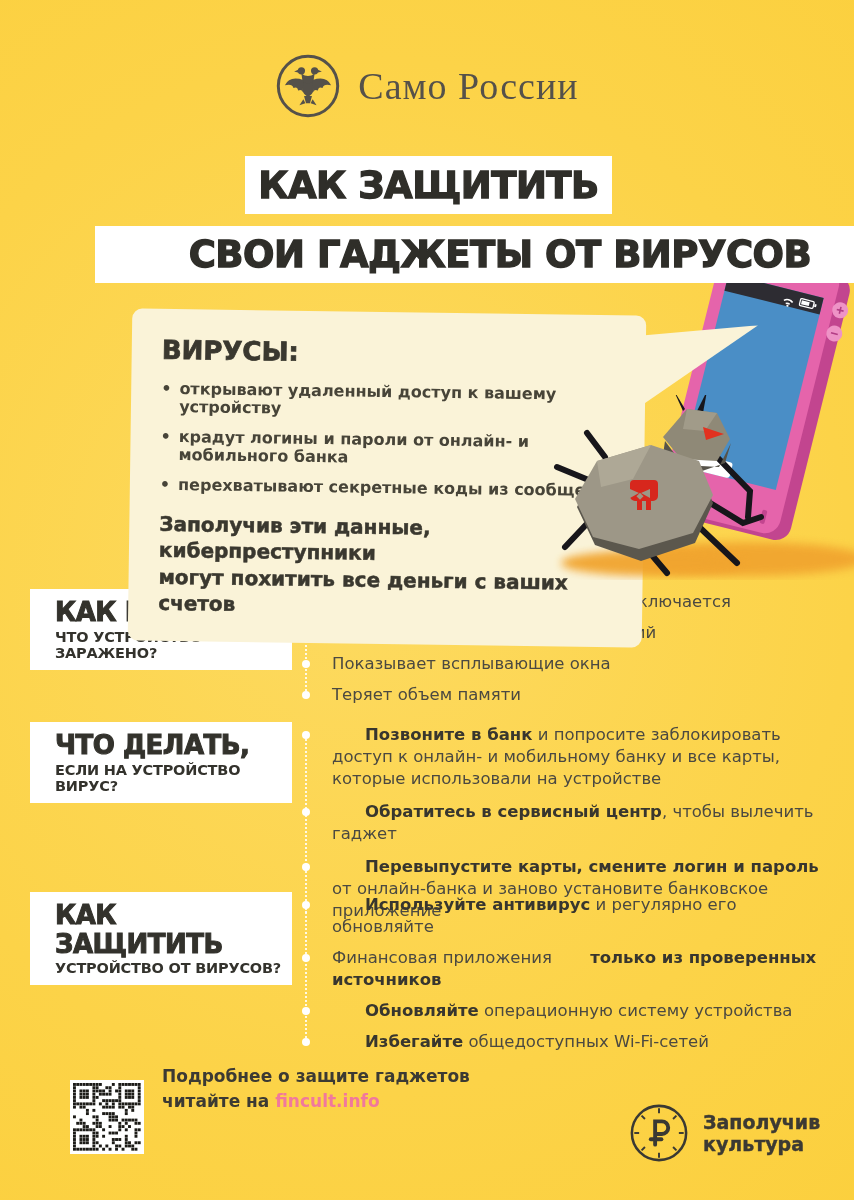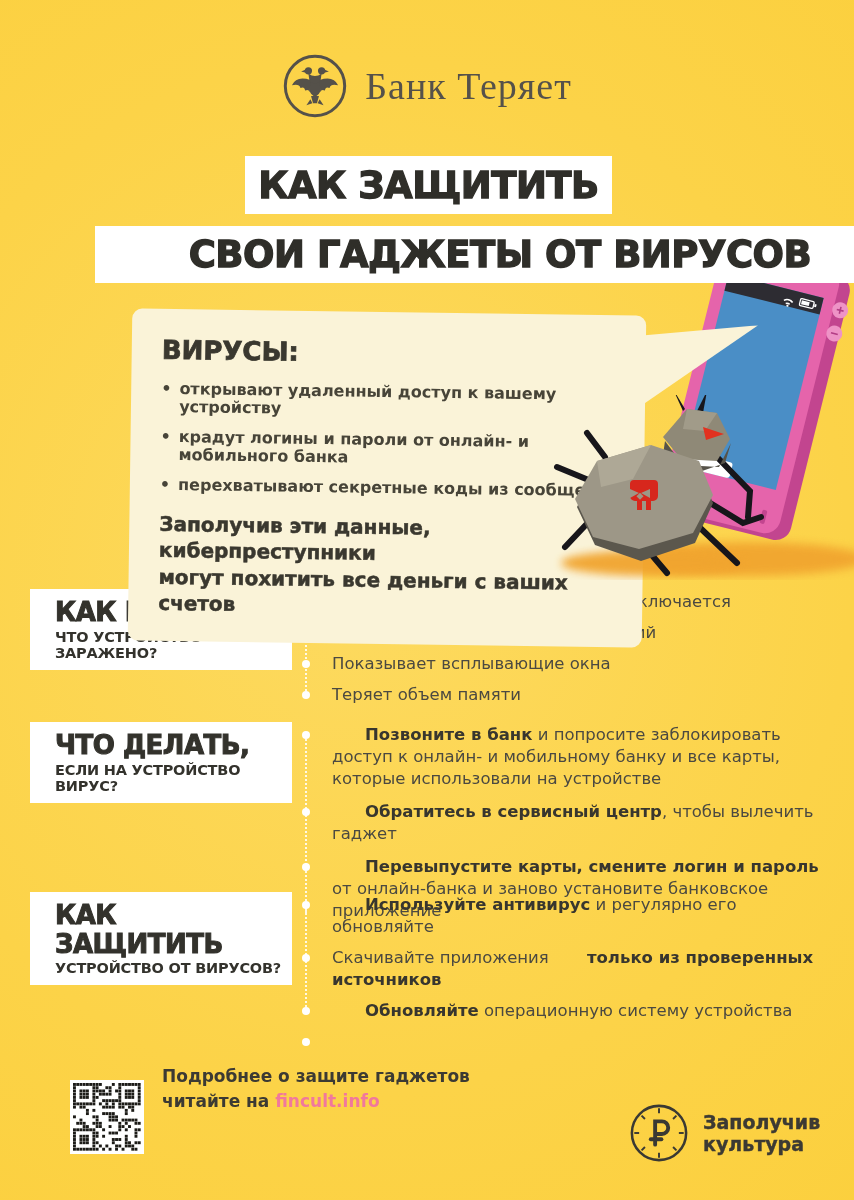--- a/index.html
+++ b/index.html
@@ -67,21 +67,21 @@
           <path d="M40 31 Q50 39 60 31 L58 45 Q50 51 42 45 Z"></path>
           <path d="M42 43 Q50 49 58 43 Q63 59 50 67 Q37 59 42 43 Z"></path>
           <path d="M43 41 Q22 34 15 49 Q26 46 28 53 Q34 50 35 57 Q40 54 42 59 Z"></path>
           <path d="M57 41 Q78 34 85 49 Q74 46 72 53 Q66 50 65 57 Q60 54 58 59 Z"></path>
           <path d="M44 65 L56 65 L53 76 L47 76 Z"></path>
           <path d="M43 70 L37 79 L46 76 Z"></path>
             <path d="M57 70 L63 79 L54 76 Z"></path>
         </g>
       </svg>
     </span>
-    <span class="brand-name">Банк Теряет</span>
+    <span class="brand-name">Само России</span>
   </header>
 
   <div class="tbox l1">КАК ЗАЩИТИТЬ</div>
   <div class="tbox l2">СВОИ ГАДЖЕТЫ ОТ ВИРУСОВ</div>
 
   <svg id="phone-art" class="hero-art" viewBox="0 0 300 345">
     <ellipse cx="185" cy="324" rx="122" ry="17" fill="#f1a52f" opacity="0.95" style="filter:blur(5px)"></ellipse>
     <g transform="rotate(14 190 160)">
       <rect x="137" y="22" width="125" height="273" rx="16" fill="#c2458f"></rect>
       <rect x="128" y="18" width="122" height="273" rx="16" fill="#e564ab"></rect>
@@ -183,23 +183,23 @@
     </div>
   </section>
 
   <section class="sec s3" style="top:892px;">
     <div class="sec-head">
       <div class="sec-title">КАК ЗАЩИТИТЬ</div>
       <div class="sec-sub">УСТРОЙСТВО ОТ ВИРУСОВ?</div>
     </div>
     <div class="sec-items">
       <div class="item"><span class="dot"></span><span><span></span><b>Используйте антивирус</b><span> и регулярно его обновляйте</span></span></div>
-      <div class="item"><span class="dot"></span><span><span>Скачивайте приложения </span><b>только из проверенных источников</b><span></span></span></div>
+      <div class="item"><span class="dot"></span><span><span>Финансовая приложения </span><b>только из проверенных источников</b><span></span></span></div>
       <div class="item"><span class="dot"></span><span><span></span><b>Обновляйте</b><span> операционную систему устройства</span></span></div>
-      <div class="item"><span class="dot"></span></div>
+      <div class="item"><span class="dot"></span><span><span></span><b>Избегайте</b><span> общедоступных Wi-Fi-сетей</span></span></div>
     </div>
   </section>
 
   <div class="qr-wrap">
     <svg id="qr-svg" viewBox="0 0 72 72">
         <rect x="0.00" y="0.00" width="3.08" height="3.08" fill="#1c1b17"></rect>
         <rect x="3.43" y="0.00" width="3.08" height="3.08" fill="#1c1b17"></rect>
         <rect x="6.86" y="0.00" width="3.08" height="3.08" fill="#1c1b17"></rect>
         <rect x="10.29" y="0.00" width="3.08" height="3.08" fill="#1c1b17"></rect>
         <rect x="13.71" y="0.00" width="3.08" height="3.08" fill="#1c1b17"></rect>

